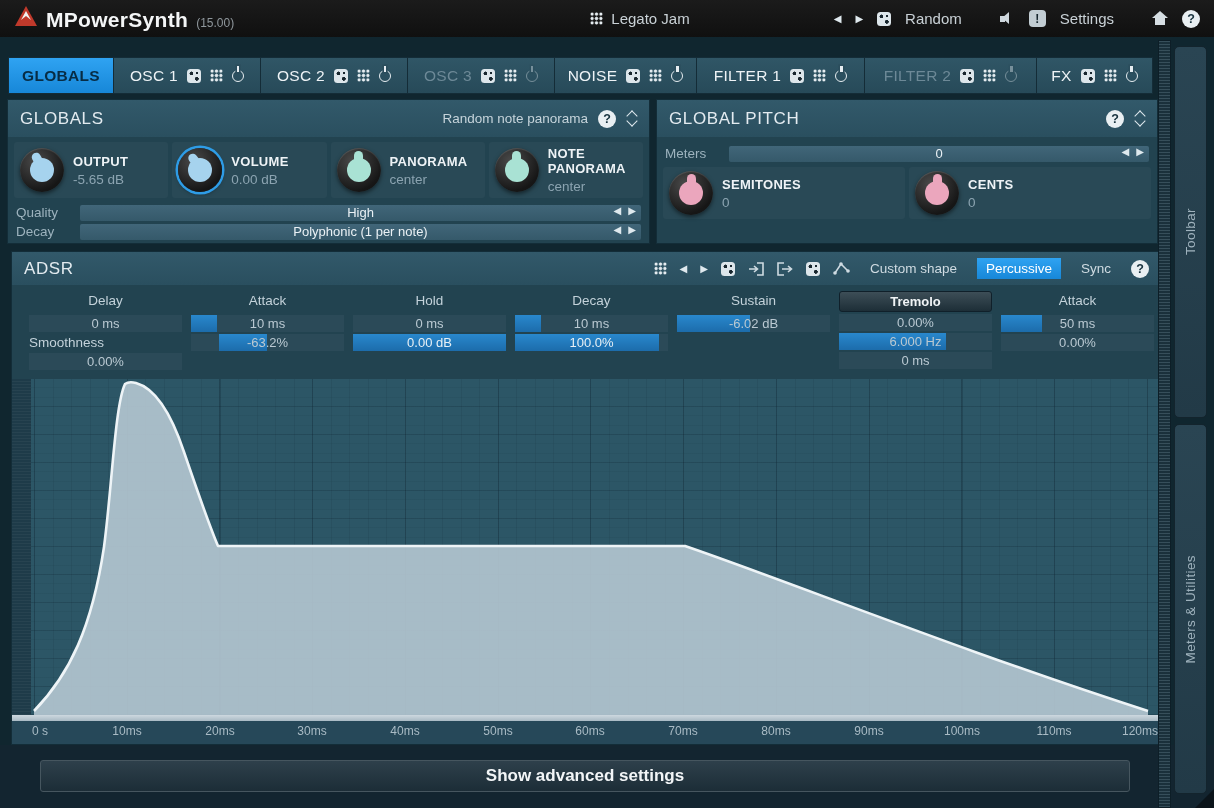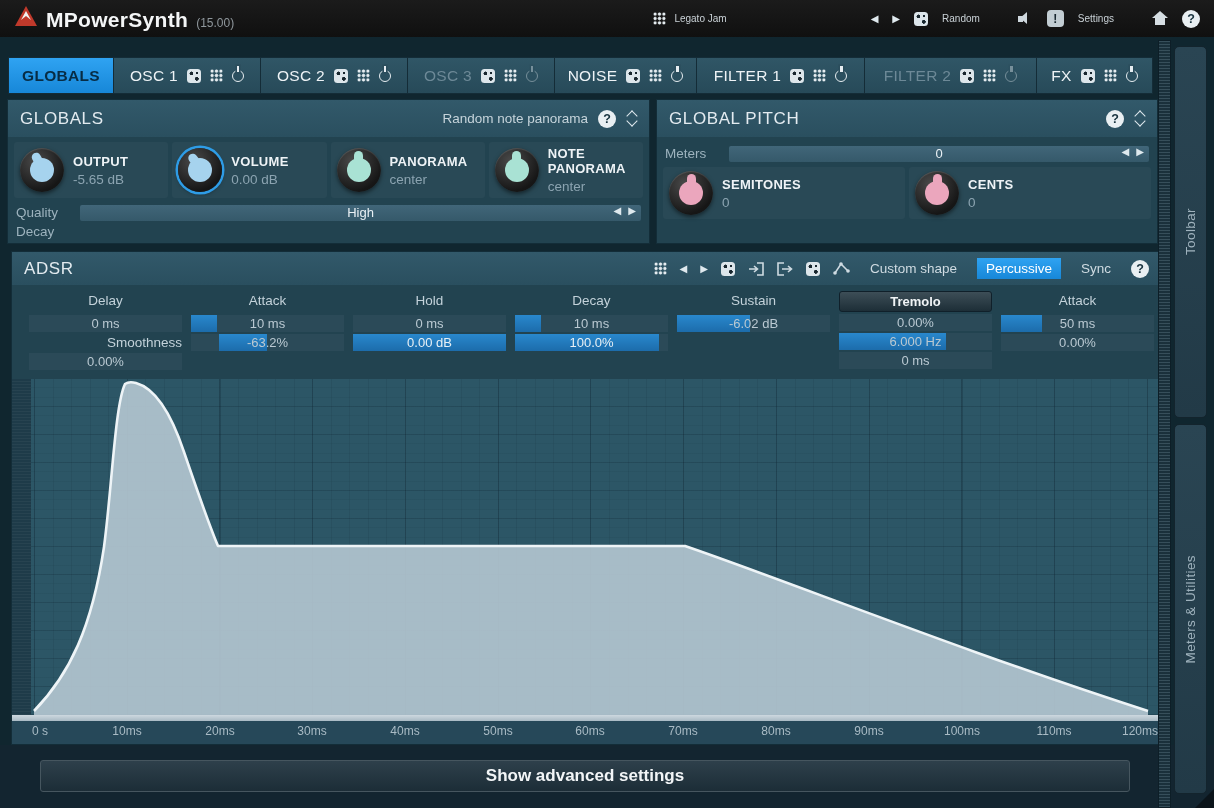--- a/index.html
+++ b/index.html
@@ -6,21 +6,21 @@
   html,body { width:1214px; height:808px; overflow:hidden; background:#0e222c; }
   body { font-family:"Liberation Sans", sans-serif; }
   #app { position:relative; width:1214px; height:808px; background:#10262f; }
 
   
   .titlebar { position:absolute; left:0; top:0; width:1214px; height:37px;
     background:linear-gradient(#1b1b1b,#101010); display:flex; align-items:center; color:#cfd6da; }
   .titlebar .brand { display:flex; align-items:baseline; gap:8px; margin-left:14px; }
   .app-title { color:#f3f5f6; font-size:21px; font-weight:bold; letter-spacing:.3px; }
   .app-version { color:#8f979c; font-size:12px; }
-  .tb-right { margin-left:auto; display:flex; align-items:center; gap:14px; margin-right:14px; font-size:10px; color:#c9d1d6; }
+  .tb-right { margin-left:auto; display:flex; align-items:center; gap:14px; margin-right:14px; font-size:15px; color:#c9d1d6; }
   .tb-right .lbl { cursor:default; }
   .preset-box { display:flex; align-items:center; gap:8px; margin-right:130px; }
   .tb-gap { width:10px; }
 
   
   .ic { display:inline-block; vertical-align:middle; }
   .ic-grid { width:13px; height:13px;
     background-image:radial-gradient(circle,#e6edf1 1.5px,transparent 1.9px);
     background-size:4.4px 4.4px; background-position:center; }
   .ic-dice { width:14px; height:14px; border-radius:3.5px; background-color:#dde6eb;
@@ -104,21 +104,21 @@
   .acol { width:153px; flex:0 0 153px; }
   .alabel { height:20px; text-align:center; color:#c3d2da; font-size:13.5px; }
   .tremolo-btn { height:21px; margin-top:-2px; background:linear-gradient(#3d4e57,#1d2e37);
     border:1px solid #10202a; border-radius:3px; color:#f0f4f6; font-size:13px; font-weight:bold;
     display:flex; align-items:center; justify-content:center; cursor:pointer; }
   .srow { position:relative; height:17px; margin-top:2px; background:#2b4a58; overflow:hidden; cursor:ew-resize; }
   .srow .fill { position:absolute; top:0; bottom:0; background:linear-gradient(#2988cd,#1c6cab); }
   .srow .stext { position:relative; z-index:2; display:block; text-align:center; color:#bac9d2;
     font-size:13px; line-height:17px; }
   .srow.lit .stext { color:#e8f0f5; }
-  .sminilabel { height:17px; margin-top:2px; text-align:right; color:#c3d2da; font-size:13.5px; line-height:17px; }
+  .sminilabel { height:17px; margin-top:2px; text-align:left; color:#c3d2da; font-size:13.5px; line-height:17px; }
 
   
   .graph { position:absolute; left:0; top:127px; width:1149px; height:336px; background:#2c5666;
     background-image:
       repeating-linear-gradient(90deg, rgba(8,24,34,.22) 0 1px, transparent 1px 92.75px),
       repeating-linear-gradient(90deg, rgba(8,24,34,.09) 0 1px, transparent 1px 18.55px),
       repeating-linear-gradient(0deg, rgba(8,24,34,.14) 0 1px, transparent 1px 28px),
       repeating-linear-gradient(0deg, rgba(8,24,34,.06) 0 1px, transparent 1px 9.33px);
     background-position:22px 0; }
   .graph .vstrip { position:absolute; left:0; top:0; width:19px; height:336px; background:#1e3b49;
@@ -280,20 +280,27 @@
       <div class="combo">
         <span>High</span>
         <span class="arrows">
             <span class="ar-l"></span>
             <span class="ar-r"></span>
           </span>
       </div>
     </div>
     <div class="combo-row">
       <span class="clabel">Decay</span>
+      <div class="combo">
+        <span>Polyphonic (1 per note)</span>
+        <span class="arrows">
+            <span class="ar-l"></span>
+            <span class="ar-r"></span>
+          </span>
+      </div>
     </div>
   </div>
 
   <div class="panel" id="pitch-panel">
     <div class="phead">
       <span class="ptitle">GLOBAL PITCH</span>
       <span class="opts">
         <span class="ic ic-help"></span>
         <span class="ic ic-collapse"></span>
       </span>

